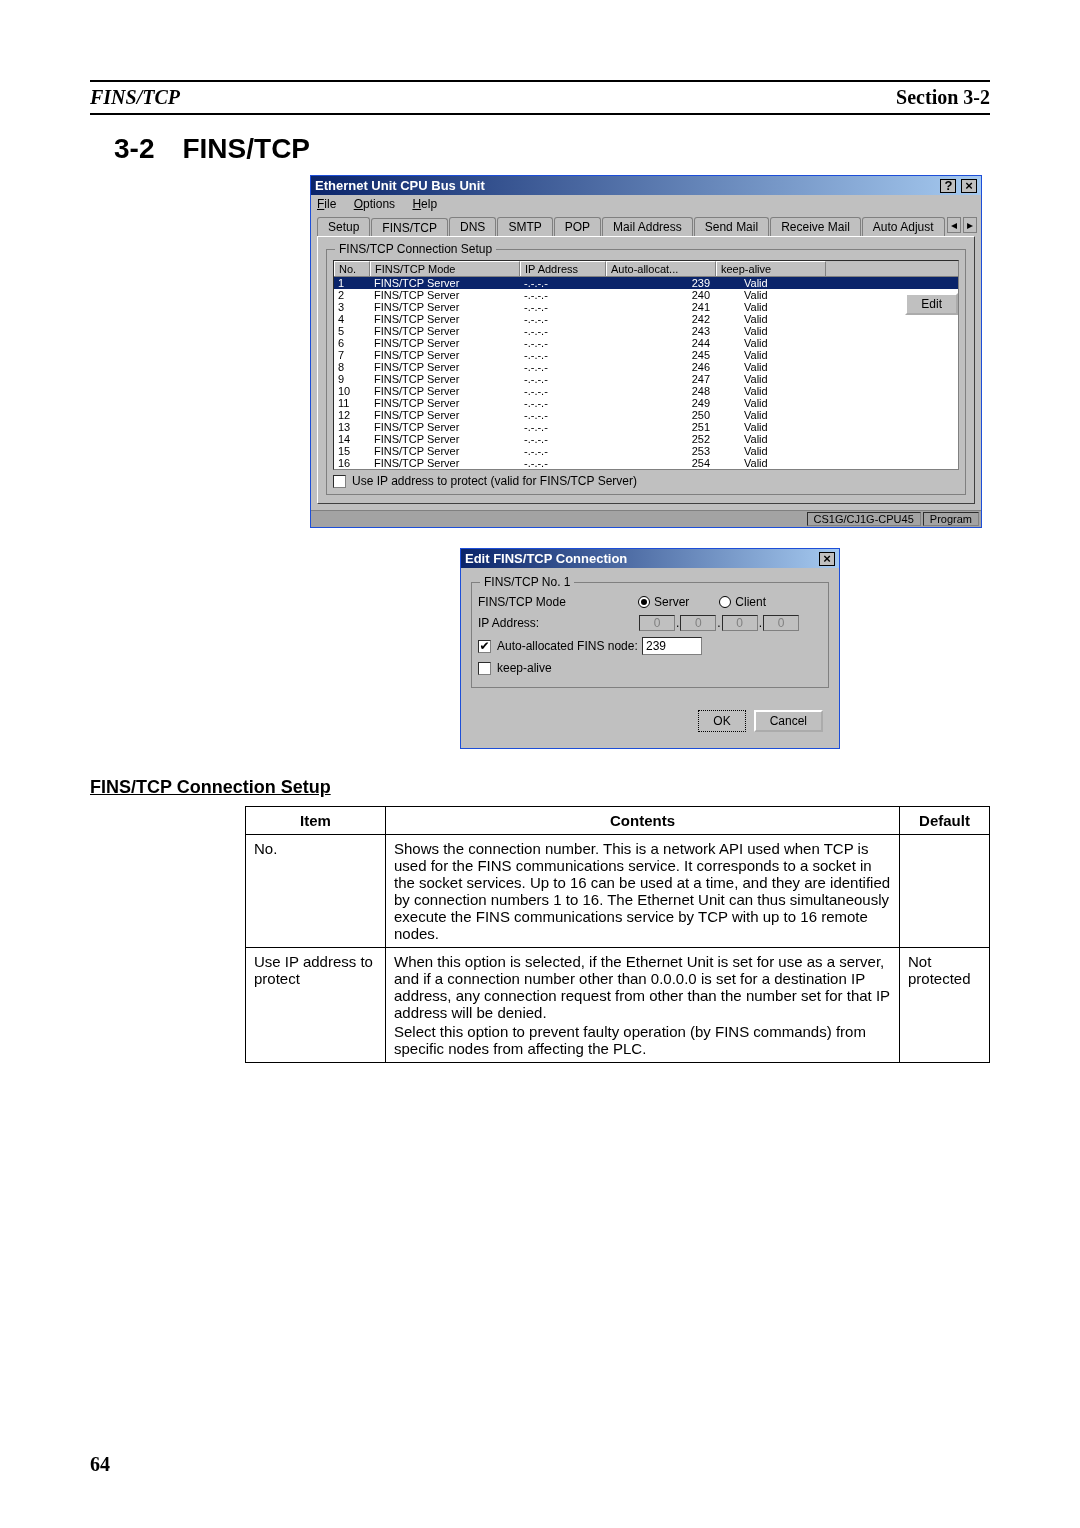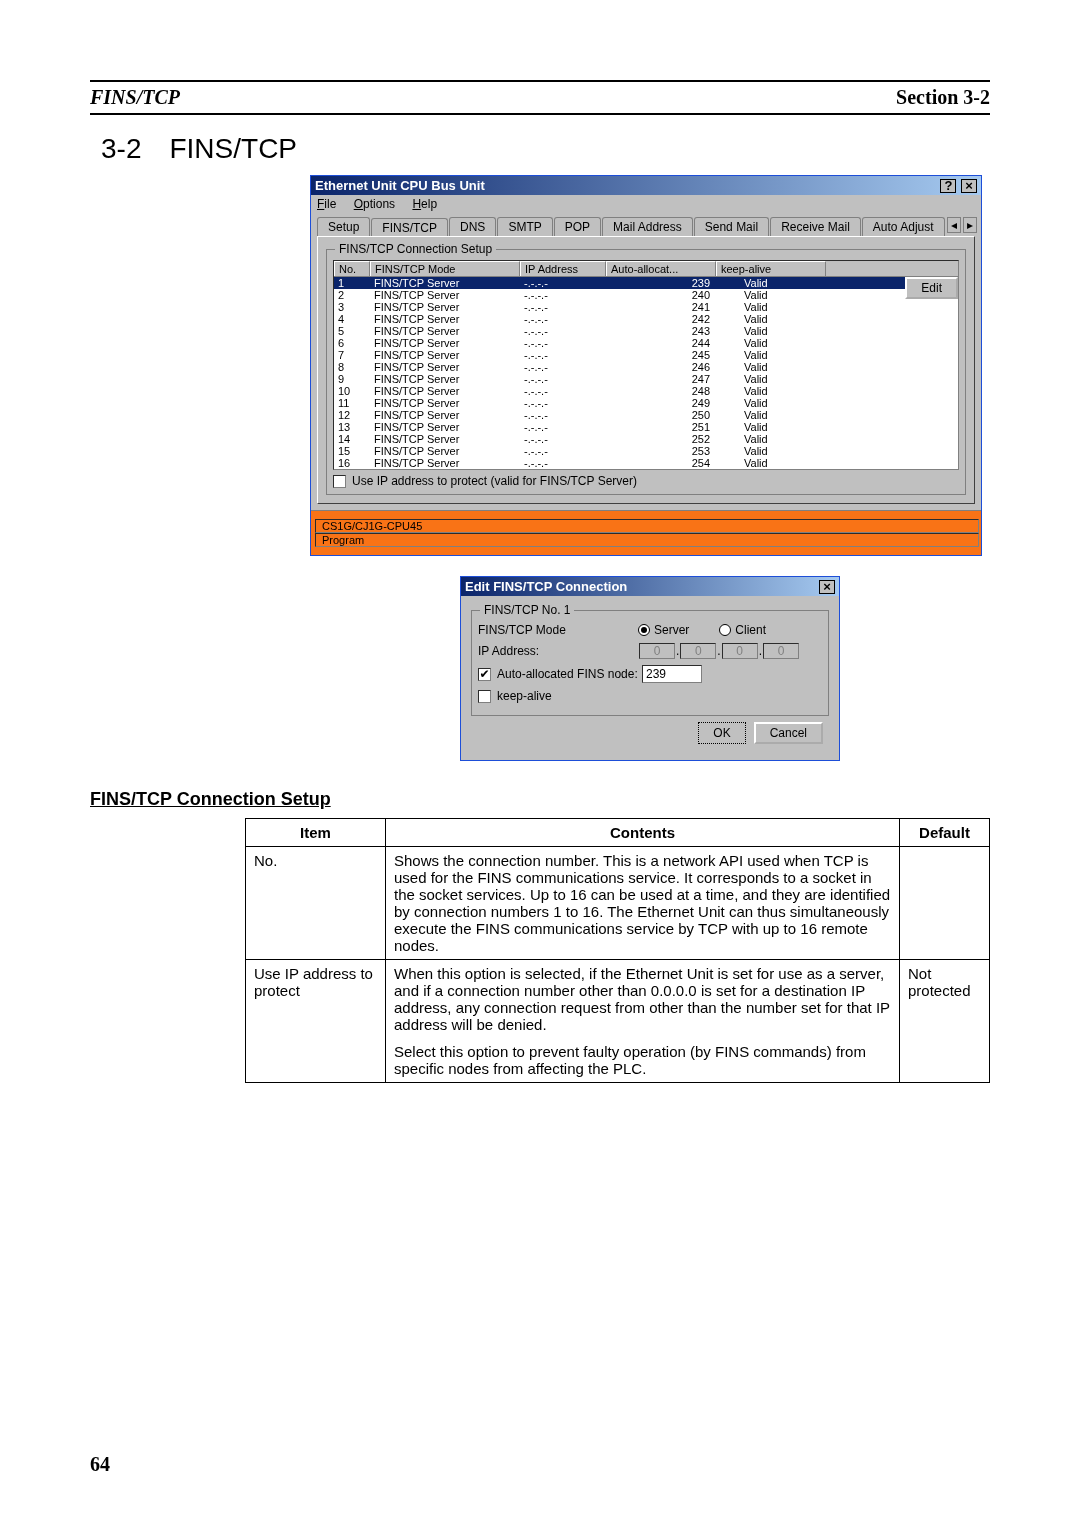--- a/index.html
+++ b/index.html
@@ -21,22 +21,22 @@
     font-size: 20px;
     font-style: italic;
     font-weight: bold;
     border-bottom: 2px solid #000;
     padding: 2px 0 4px 0;
   }
   .header-row .right { font-style: normal; }
   .section-title {
     font-family: Arial, sans-serif;
     font-size: 28px;
-    font-weight: normal;
-    margin: 18px 0 10px 11px;
+    font-weight: bold;
+    margin: 18px 0 10px 24px;
   }
   .screenshot-area {
     margin-left: 220px;
     margin-top: 6px;
   }
   
   .win-dialog {
     font-family: "MS Sans Serif", Tahoma, Arial, sans-serif;
     font-size: 12px;
     border: 1px solid #1d4ed8;
@@ -79,22 +79,22 @@
   .listhead div{ border-right:1px solid #808080; border-top:1px solid #fff; border-left:1px solid #fff; padding:1px 4px; font-size:11px;}
   .lc1{width:36px;} .lc2{width:150px;} .lc3{width:86px;} .lc4{width:110px;} .lc5{width:110px;}
   .listbody{ font-size:11px;}
   .listrow{ display:flex; }
   .listrow div{ padding:0 4px; }
   .listrow.sel{ background:#0a246a; color:#fff;}
   .rc1{width:36px;} .rc2{width:150px;} .rc3{width:110px;} .rc4{width:110px;text-align:right;padding-right:30px!important;} .rc5{width:110px;}
   .checkbox-row{ display:flex; align-items:center; font-size:12px; margin-top:4px;}
   .fakecheck{ width:13px;height:13px;border:1px inset #808080;background:#fff;margin-right:6px;display:inline-block;}
   .edit-btn{ position:absolute; right:16px; top:40px; }
-  .winbtn{ background:#c0c0c0; border:2px outset #fff; padding:2px 14px; font-size:12px; font-family:inherit;}
-  .statusbar{ display:flex; justify-content:flex-end; border-top:1px solid #808080; padding:8px 2px; font-size:11px; background:#f97316;flex-direction:column;}
+  .winbtn{ background:#c0c0c0; border:2px outset #fff; padding:2px 14px; font-size:12px; font-family:inherit;margin-top:16px;}
+  .statusbar{ display:flex; justify-content:flex-end; border-top:1px solid #808080; padding:1px 2px; font-size:11px; background:#a3a3a3;}
   .statusbar span{ border:1px inset #808080; padding:0 6px; margin-left:2px;}
 
   .win-dialog.small{ width:380px; margin:20px auto 0 auto;}
   .fieldrow{ display:flex; align-items:center; margin:6px 0; font-size:12px;}
   .fieldrow .lab{ width:160px;}
   .radio{ width:12px;height:12px;border:1px solid #000;border-radius:50%;background:#fff;display:inline-flex;align-items:center;justify-content:center;margin-right:4px;position:relative;}
   .radio.on::after{content:"";width:6px;height:6px;background:#000;border-radius:50%;}
   .ipseg{ display:inline-block;width:36px;border:1px inset #808080;background:#c0c0c0;text-align:center;font-size:12px;color:#808080;margin:0 1px;}
   .num-input{ border:1px inset #808080; background:#fff; width:60px; padding:1px 3px; font-size:12px;}
   .btnrow{ display:flex; justify-content:flex-end; gap:8px; padding:6px;}
@@ -114,21 +114,21 @@
     font-family: Arial, sans-serif;
     font-size:15px;
   }
   .desc-table th,.desc-table td{
     border:1px solid #000;
     padding:5px 8px;
     vertical-align:top;
     text-align:left;
   }
   .desc-table th{ font-weight:bold; text-align:center;}
-  .desc-table .para2{ margin-top:10px;}
+  .desc-table .para2{ margin-top:2px;}
   .page-num{
     position:absolute;
     left:90px; bottom:52px;
     font-size:20px; font-weight:bold;
   }
 </style>
 </head>
 <body>
 
 <div class="header-line"></div>

